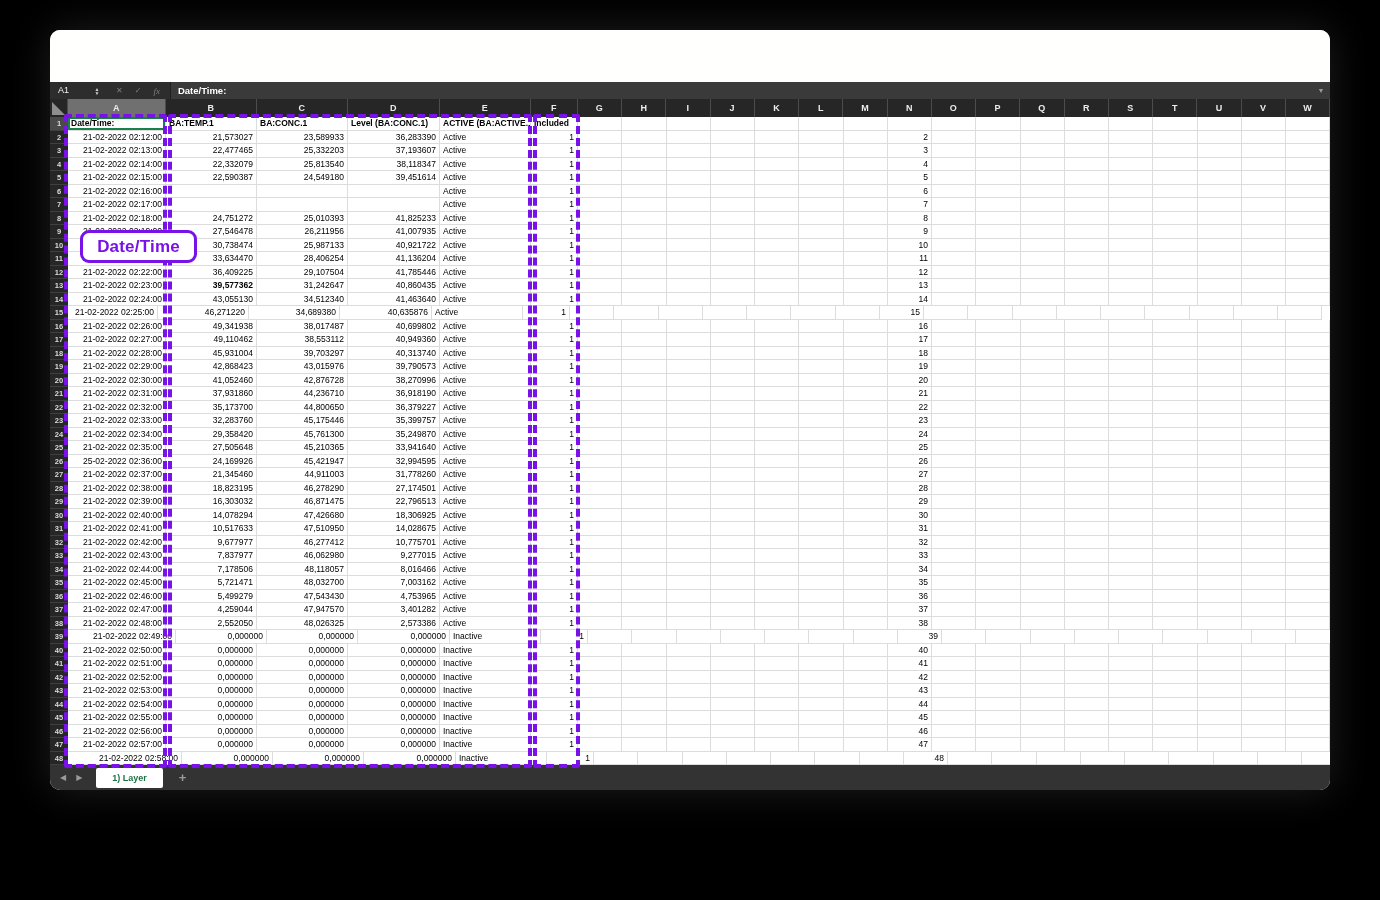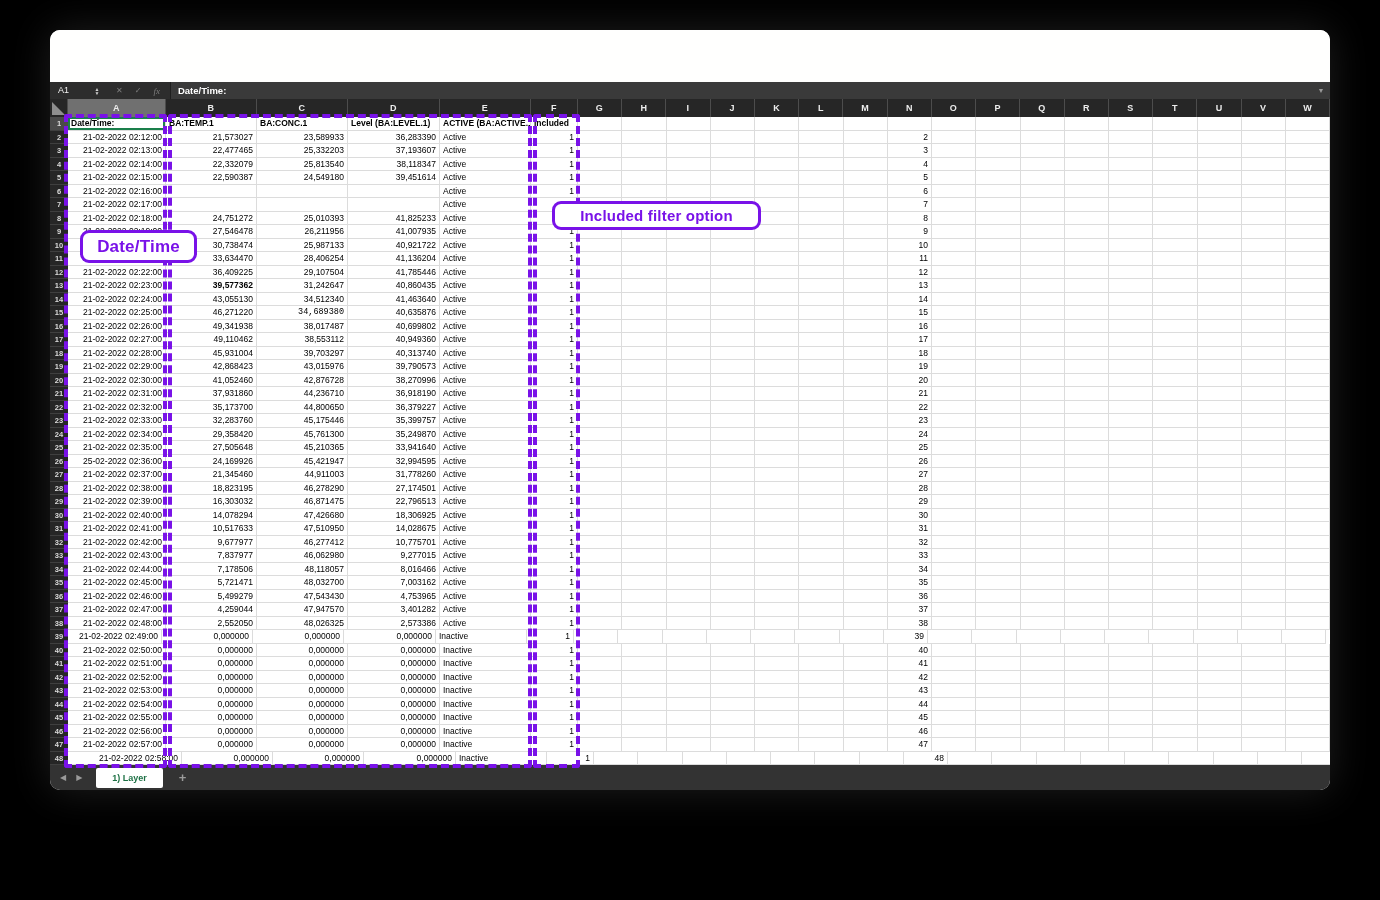--- a/index.html
+++ b/index.html
@@ -121,21 +121,21 @@
         <div class="colhdr" style="width: 44.25px;">V</div>
         <div class="colhdr" style="width: 44.25px;">W</div>
       </div>
 
     <div class="grid" id="grid">
         <div class="row">
           <div class="rowhdr sel">1</div>
           <div class="cell l hdr a1" style="width: 98px;">Date/Time:</div>
           <div class="cell l hdr" style="width: 91px;">BA:TEMP.1</div>
           <div class="cell l hdr" style="width: 91px;">BA:CONC.1</div>
-          <div class="cell l hdr" style="width: 92px;">Level (BA:LEVEL.1)</div>
+          <div class="cell l hdr" style="width: 92px;">Level (BA:CONC.1)</div>
           <div class="cell l hdr" style="width: 91px;">ACTIVE (BA:ACTIVE.1)</div>
           <div class="cell l hdr" style="width: 47px;">Included</div>
           <div class="cell l hdr" style="width: 44.25px;"></div>
           <div class="cell l hdr" style="width: 44.25px;"></div>
           <div class="cell l hdr" style="width: 44.25px;"></div>
           <div class="cell l hdr" style="width: 44.25px;"></div>
           <div class="cell l hdr" style="width: 44.25px;"></div>
           <div class="cell l hdr" style="width: 44.25px;"></div>
           <div class="cell l hdr" style="width: 44.25px;"></div>
           <div class="cell l hdr" style="width: 44.25px;"></div>
@@ -482,23 +482,23 @@
           <div class="cell r" style="width: 44.25px;"></div>
           <div class="cell r" style="width: 44.25px;"></div>
           <div class="cell r" style="width: 44.25px;"></div>
           <div class="cell r" style="width: 44.25px;"></div>
           <div class="cell r" style="width: 44.25px;"></div>
           <div class="cell r" style="width: 44.25px;"></div>
           <div class="cell r" style="width: 44.25px;"></div>
         </div>
         <div class="row">
           <div class="rowhdr">15</div>
-          <div class="cell r" style="width: 98px;">21-02-2022 02:25:00</div>
+          <div class="cell r" style="width: 90px;">21-02-2022 02:25:00</div>
           <div class="cell r" style="width: 91px;">46,271220</div>
-          <div class="cell r" style="width: 91px; font-family: Liberation Mono, monospace;">34,689380</div>
+          <div class="cell r" style="width: 91px;">34,689380</div>
           <div class="cell r" style="width: 92px;">40,635876</div>
           <div class="cell l" style="width: 91px;">Active</div>
           <div class="cell r" style="width: 47px;">1</div>
           <div class="cell r" style="width: 44.25px;"></div>
           <div class="cell r" style="width: 44.25px;"></div>
           <div class="cell r" style="width: 44.25px;"></div>
           <div class="cell r" style="width: 44.25px;"></div>
           <div class="cell r" style="width: 44.25px;"></div>
           <div class="cell r" style="width: 44.25px;"></div>
           <div class="cell r" style="width: 44.25px;"></div>
@@ -1106,21 +1106,21 @@
           <div class="cell r" style="width: 44.25px;"></div>
           <div class="cell r" style="width: 44.25px;"></div>
           <div class="cell r" style="width: 44.25px;"></div>
           <div class="cell r" style="width: 44.25px;"></div>
           <div class="cell r" style="width: 44.25px;"></div>
           <div class="cell r" style="width: 44.25px;"></div>
           <div class="cell r" style="width: 44.25px;"></div>
         </div>
         <div class="row">
           <div class="rowhdr">39</div>
-          <div class="cell r" style="width: 94px;">21-02-2022 02:49:00</div>
+          <div class="cell r" style="width: 108px;">21-02-2022 02:49:00</div>
           <div class="cell r" style="width: 91px;">0,000000</div>
           <div class="cell r" style="width: 91px;">0,000000</div>
           <div class="cell r" style="width: 92px;">0,000000</div>
           <div class="cell l" style="width: 91px;">Inactive</div>
           <div class="cell r" style="width: 47px;">1</div>
           <div class="cell r" style="width: 44.25px;"></div>
           <div class="cell r" style="width: 44.25px;"></div>
           <div class="cell r" style="width: 44.25px;"></div>
           <div class="cell r" style="width: 44.25px;"></div>
           <div class="cell r" style="width: 44.25px;"></div>
@@ -1378,15 +1378,14 @@
       <span class="tabnav">▶</span>
       <div class="sheettab">1) Layer</div>
       <span class="addtab">+</span>
     </div>
 
     <div class="dash a"></div>
     <div class="dash be"></div>
     <div class="dash f"></div>
 
     <div class="callout c3">Date/Time</div>
-    <div class="callout c4">Included filter option</div>
   </div>
 </div>
 
 </body></html>

